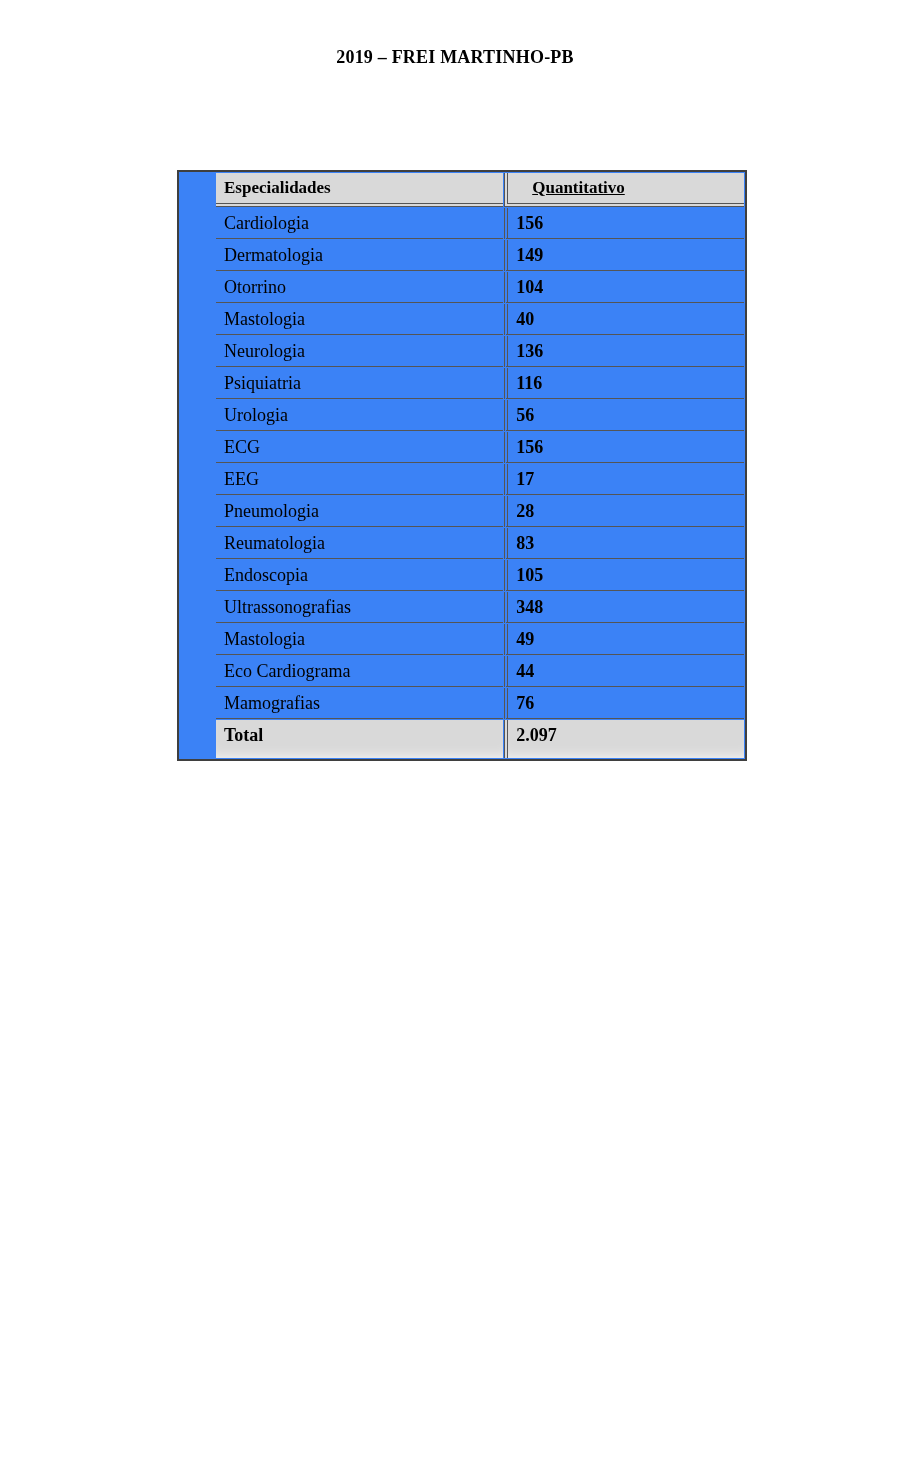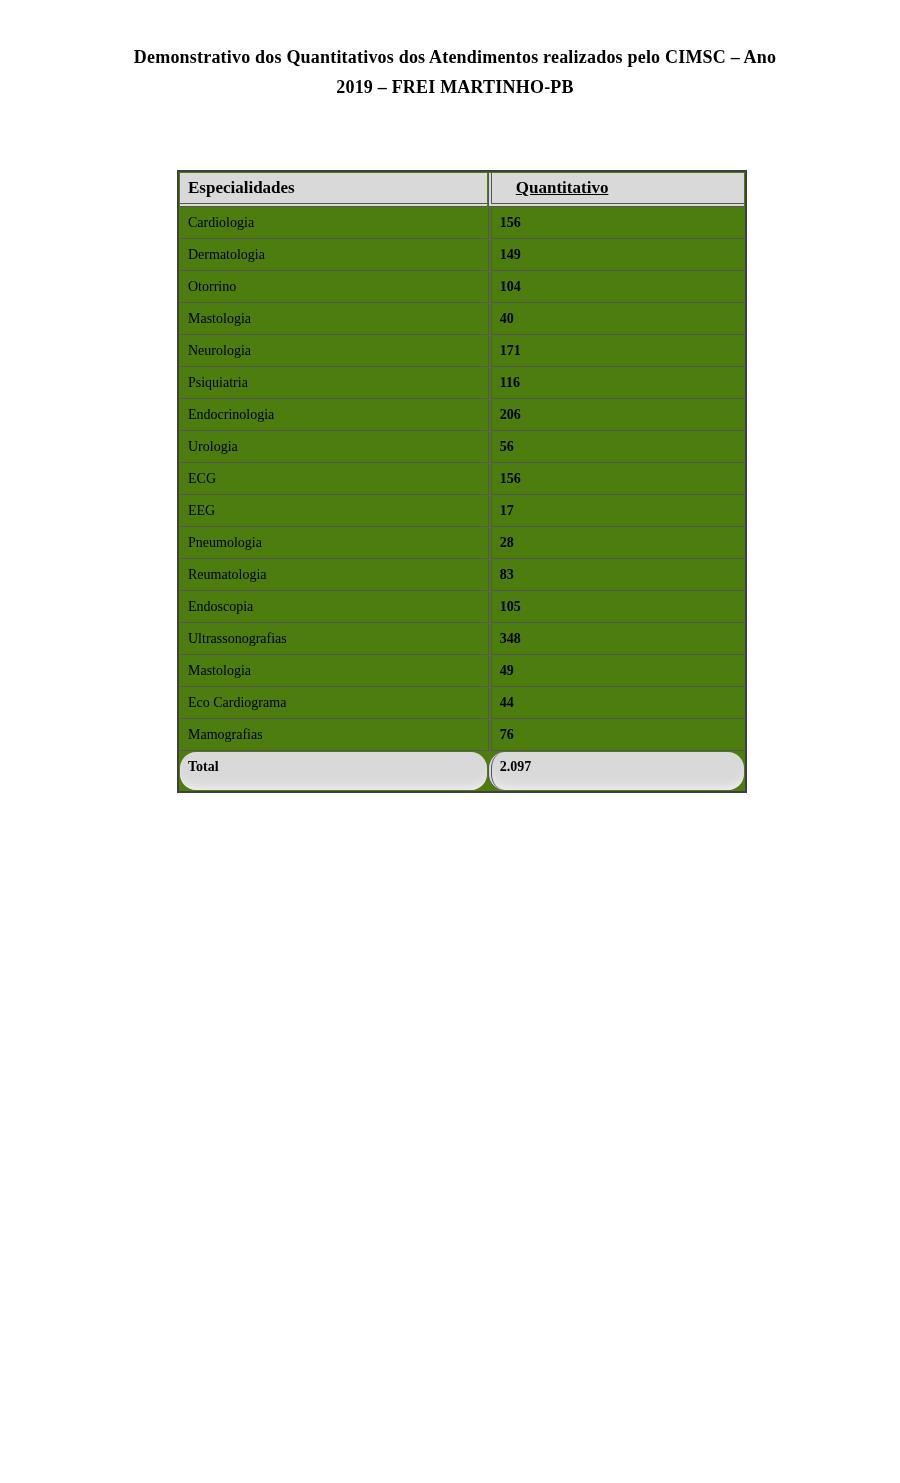--- a/index.html
+++ b/index.html
@@ -33,28 +33,29 @@
     left: 177px;
     top: 170px;
     width: 570px;
   }
   table.quant-table {
     width: 100%;
     table-layout: fixed;
     border-collapse: separate;
     border-spacing: 1px;
     border: 2px solid #3f3f3f;
-    background: #4d7c0f;
+    background: #3b82f6;
+    padding-left: 36px;
   }
   col.c1 { width: 54.5%; }
   col.c2 { width: 45.5%; }
   th, td {
     text-align: left;
     vertical-align: top;
-    font-size: 14px;
+    font-size: 18px;
     line-height: 22px;
     padding: 4px 8px;
     height: 30px;
   }
   th {
     background: #d9d9d9;
     font-weight: bold;
     font-size: 17px;
     border-bottom: 4px double #555555;
     height: 31px;
@@ -66,30 +67,28 @@
     font-weight: bold;
     margin-top: 10px;
   }
   th.h-value { border-left: 4px double #555555; text-decoration: underline; }
   tr.total-row td {
     background: #d9d9d9;
     font-weight: bold;
     border-bottom: none;
     height: 38px;
     box-shadow: inset 0 -10px 14px -10px rgba(255,255,255,0.9);
-    border-radius: 16px;
   }
 </style>
 </head>
 <body>
 
 <div class="page">
 
   <div class="doc-title">
-    <div>Demonstrativo dos Quantitativos dos Atendimentos realizados pelo CIMSC – Ano</div>
     <div>2019 – FREI MARTINHO-PB</div>
   </div>
 
   <div class="table-wrap">
     <table class="quant-table">
       <colgroup>
         <col class="c1">
         <col class="c2">
       </colgroup>
       <thead>
@@ -110,29 +109,25 @@
           <tr>
             <td class="c-label">Otorrino</td>
             <td class="c-value">104</td>
           </tr>
           <tr>
             <td class="c-label">Mastologia</td>
             <td class="c-value">40</td>
           </tr>
           <tr>
             <td class="c-label">Neurologia</td>
-            <td class="c-value">171</td>
+            <td class="c-value">136</td>
           </tr>
           <tr>
             <td class="c-label">Psiquiatria</td>
             <td class="c-value">116</td>
-          </tr>
-          <tr>
-            <td class="c-label">Endocrinologia</td>
-            <td class="c-value">206</td>
           </tr>
           <tr>
             <td class="c-label">Urologia</td>
             <td class="c-value">56</td>
           </tr>
           <tr>
             <td class="c-label">ECG</td>
             <td class="c-value">156</td>
           </tr>
           <tr>

